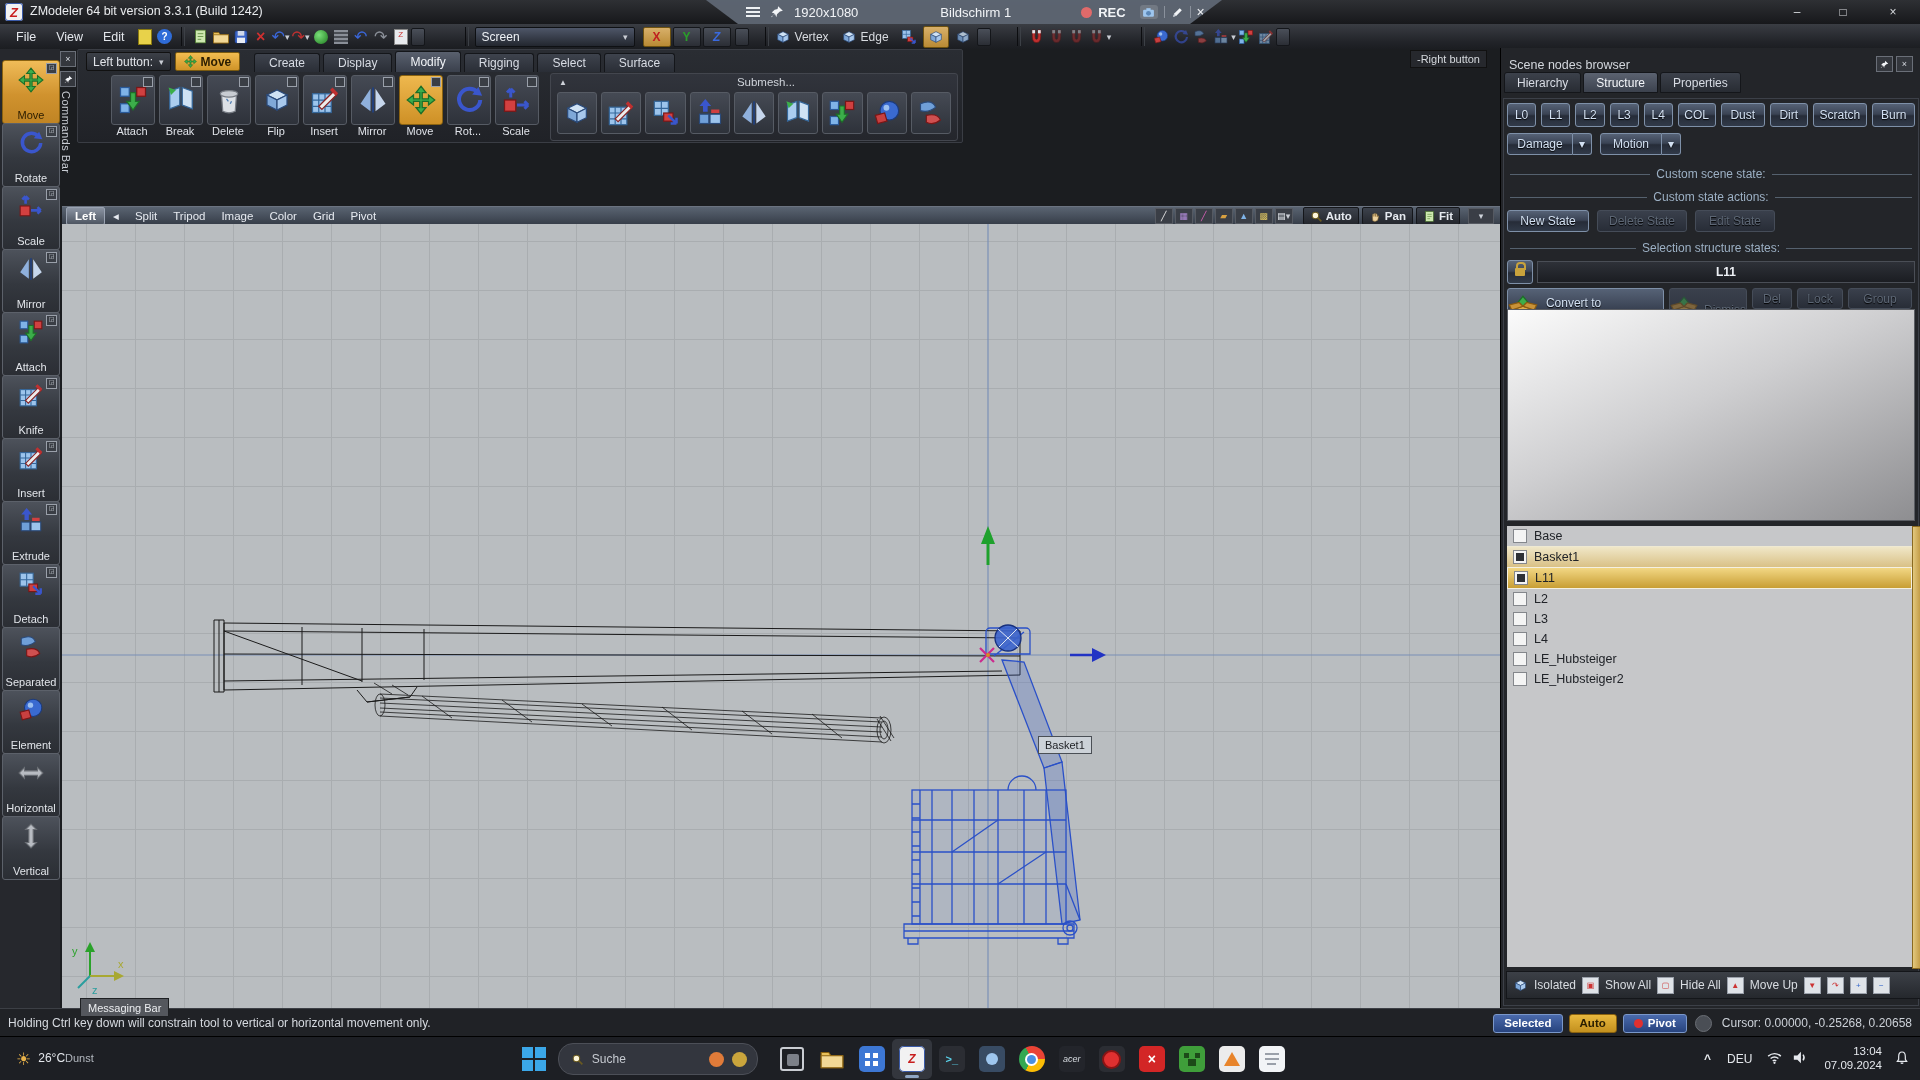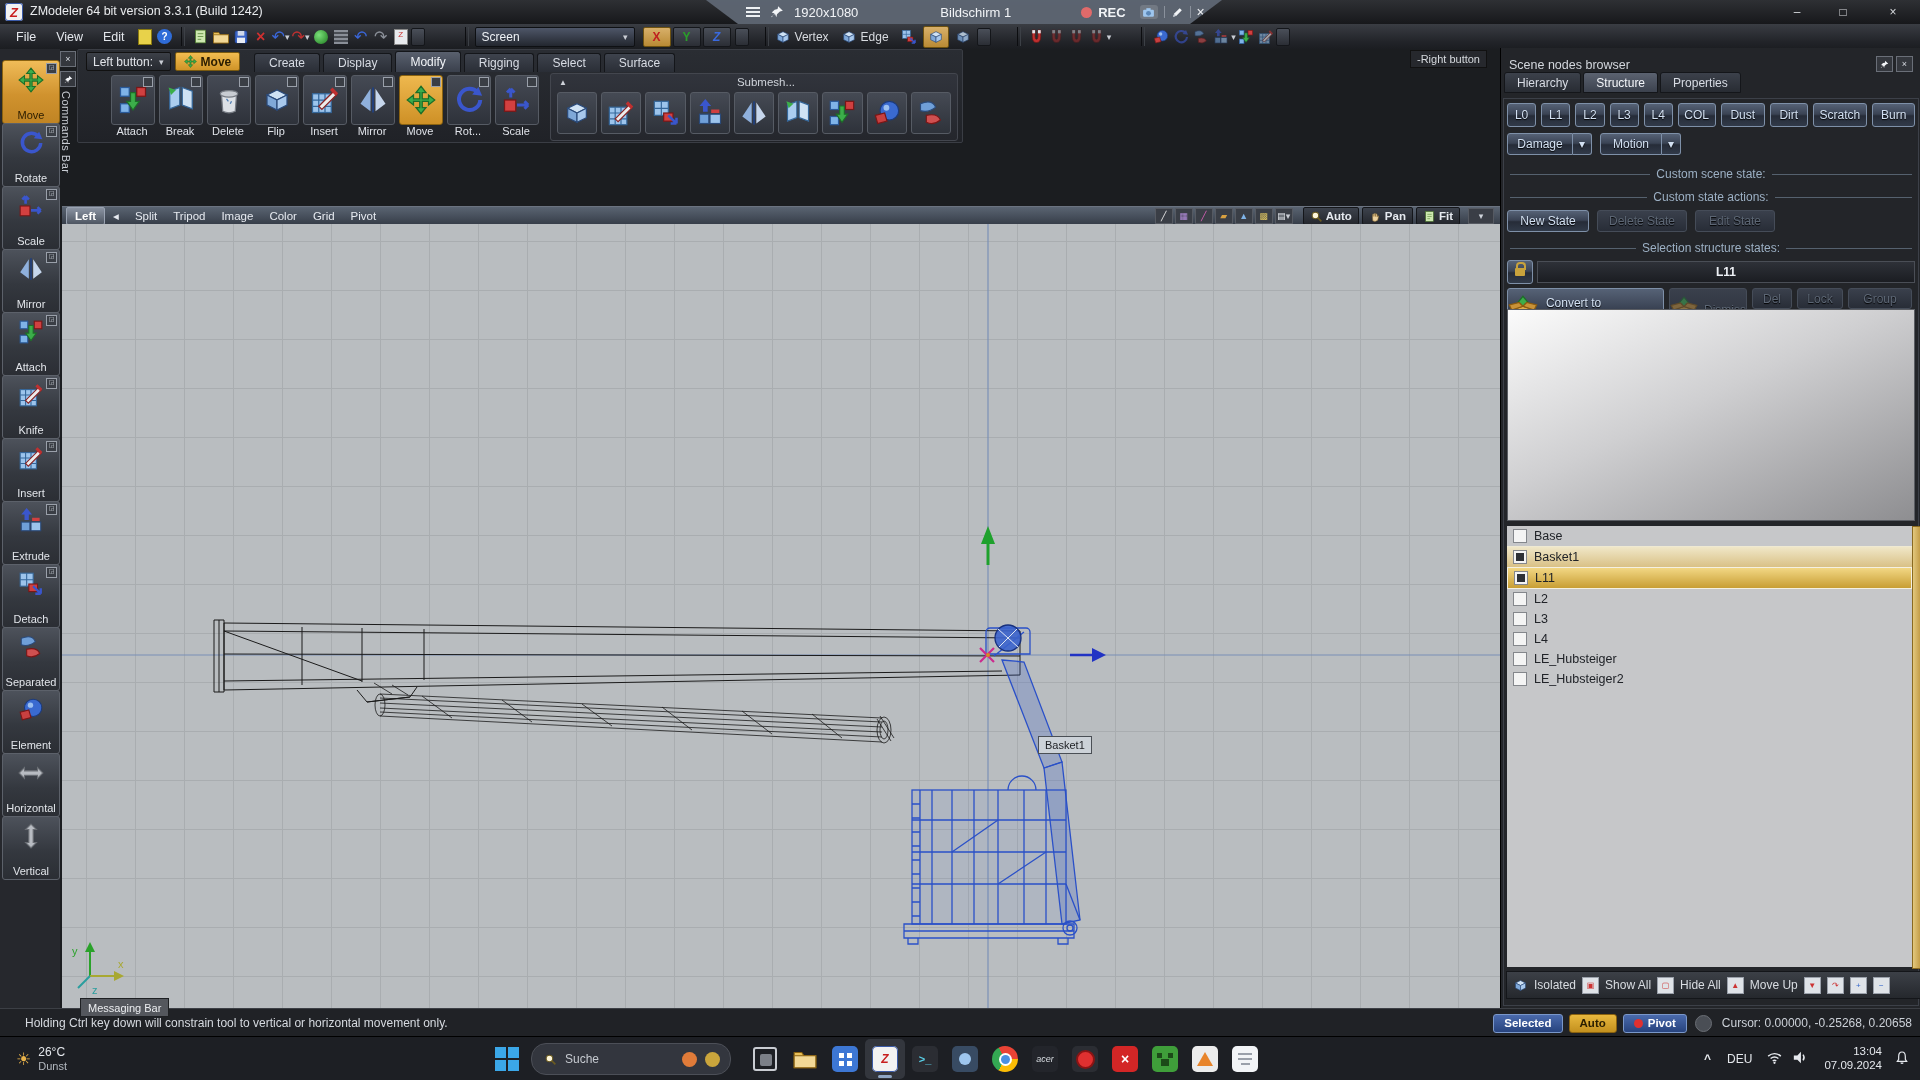--- a/index.html
+++ b/index.html
@@ -951,36 +951,36 @@
       <span>Move Up</span>
       <span class="fic" style="color:#c33">▼</span>
       <span class="fic" style="color:#c33">↷</span>
       <span class="fic" style="color:#36c">+</span>
       <span class="fic" style="color:#36c">−</span>
     </div>
   </div>
 </div>
 
 <div id="statusbar" class="abs flex">
-  <span style="margin-left:25px;font-size:12px">Holding Ctrl key down will constrain tool to vertical or horizontal movement only.</span>
+  <span style="margin-left:8px;font-size:12px">Holding Ctrl key down will constrain tool to vertical or horizontal movement only.</span>
   <span style="flex:1"></span>
   <span class="stbtn stblue">Selected</span>
   <span class="stbtn stgold" style="margin-left:6px">Auto</span>
   <span class="stbtn stblue" style="margin-left:6px;gap:5px">
     <span style="width:9px;height:9px;border-radius:50%;background:#e03030;display:inline-block"></span>
     <span>Pivot</span>
   </span>
   <span style="width:15px;height:15px;border-radius:50%;background:#4a4e55;border:1px solid #6a6e75;margin-left:8px"></span>
   <span style="margin:0 8px 0 10px;font-size:12px;color:#ccd1d8">Cursor: 0.00000, -0.25268, 0.20658</span>
 </div>
 
 <div id="taskbar" class="abs flex">
   <span class="flex" style="margin-left:16px;gap:7px">
     <span style="color:#e8b24a;font-size:17px">☀</span>
-    <span style="display:flex;flex-direction:column;line-height:1.15">
+    <span style="display:flex;flex-direction:row;line-height:1.15">
       <span class="traytxt">26°C</span>
       <span style="color:#b4b9c0;font-size:11px">Dunst</span>
     </span>
   </span>
 
   <span class="tkapp" style="margin-left:420px">
     <span class="winlogo">
           <i></i>
           <i></i>
           <i></i>

